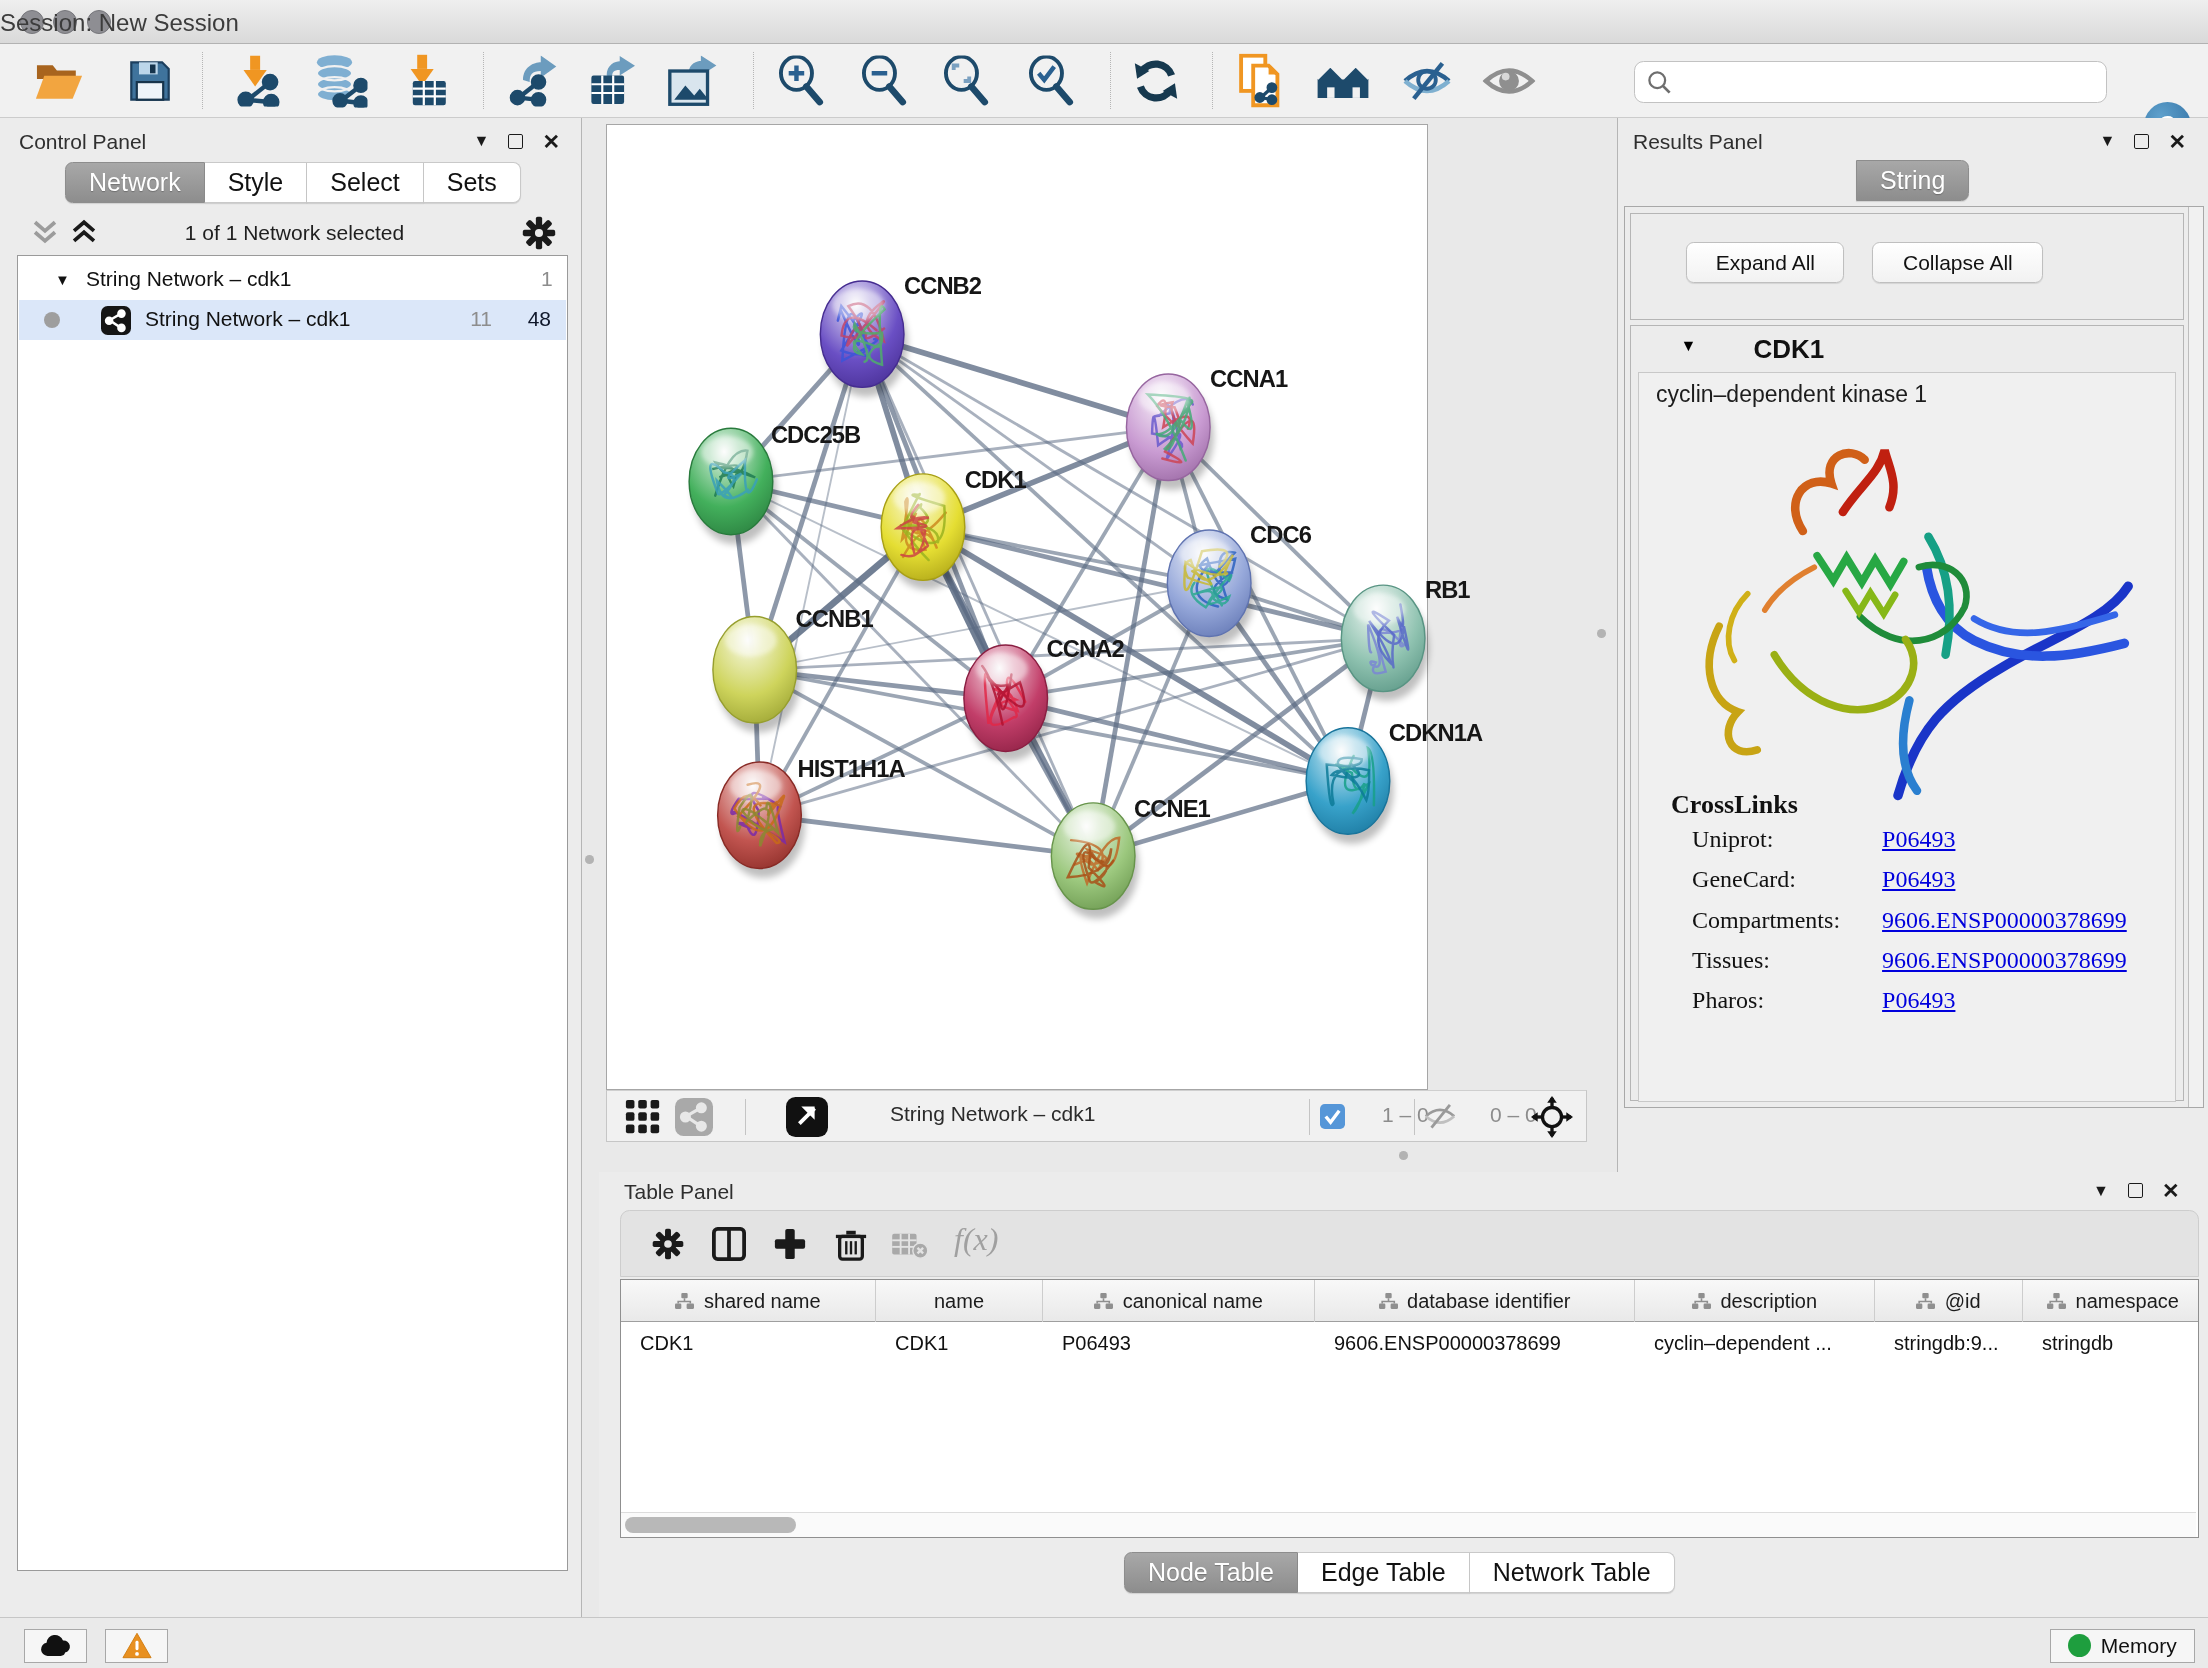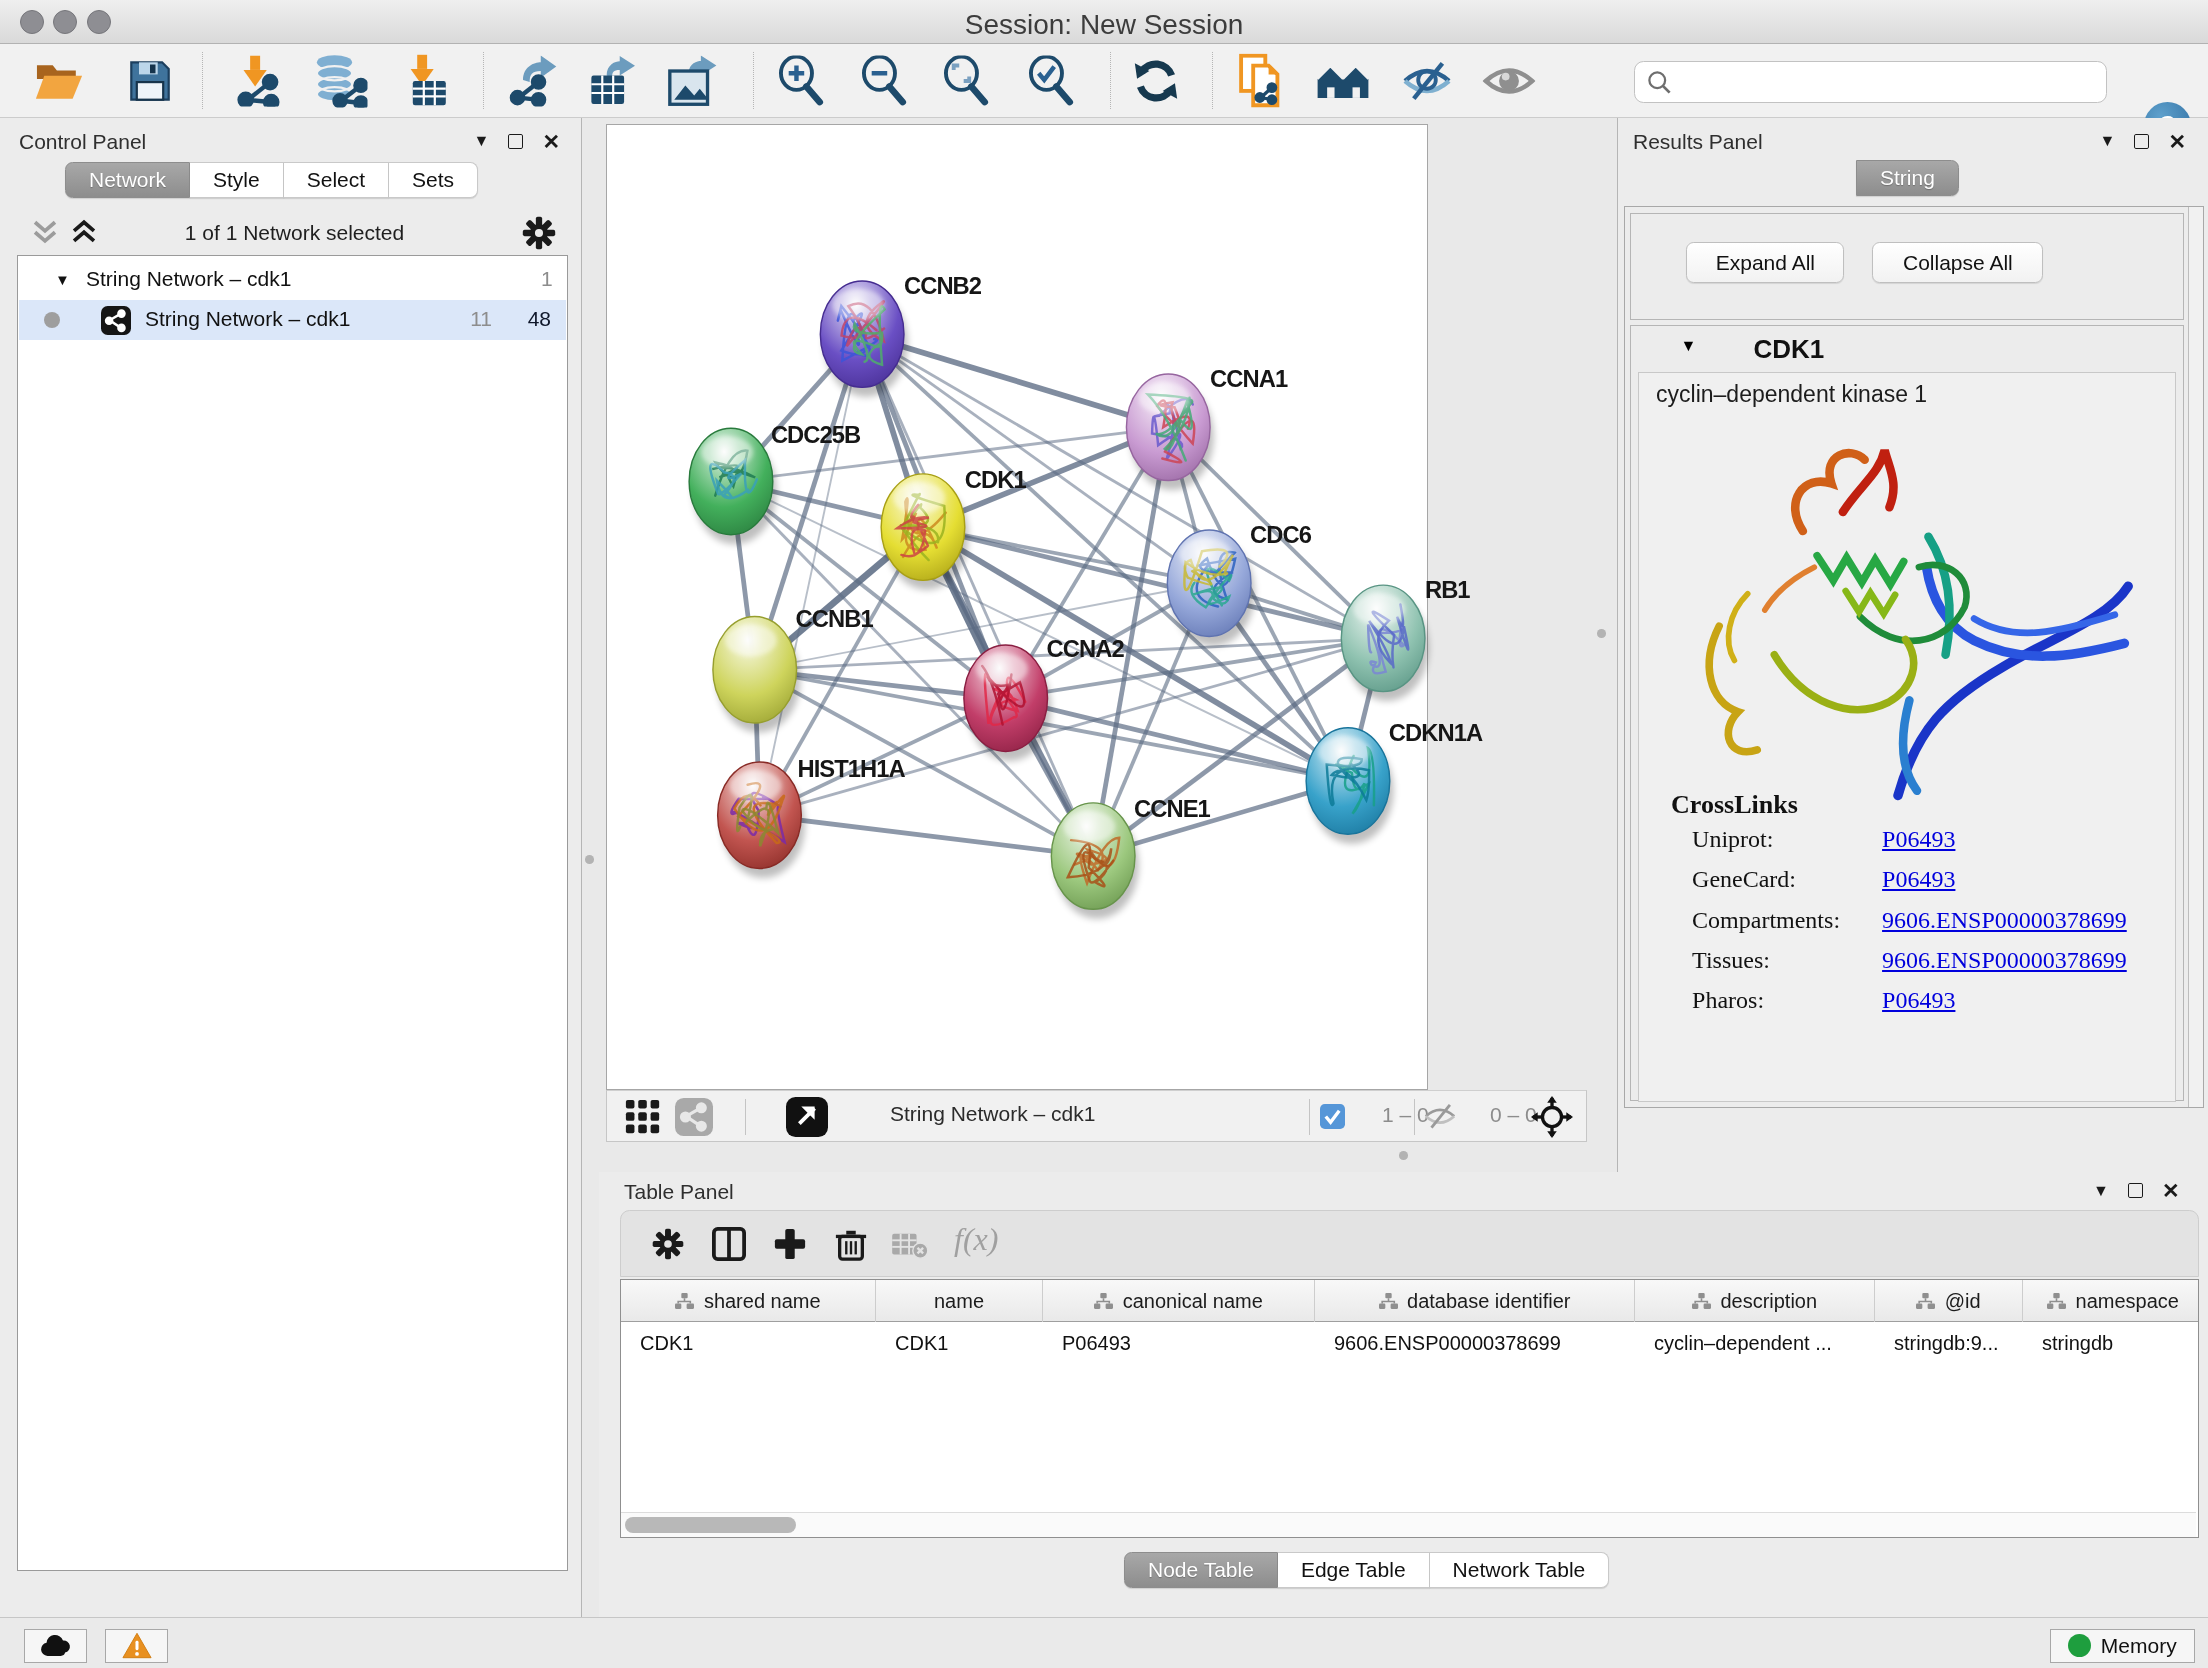--- a/index.html
+++ b/index.html
@@ -5,22 +5,22 @@
   * { margin:0; padding:0; box-sizing:border-box; }
   html,body { width:2208px; height:1668px; overflow:hidden; background:#e9e9e9;
               font-family:"Liberation Sans", sans-serif; }
   #app { position:absolute; inset:0; width:2208px; height:1668px; }
 
   
   .titlebar { position:absolute; left:0; top:0; width:2208px; height:44px;
     background:linear-gradient(#efefef,#d9d9d9); border-bottom:1px solid #b2b2b2; }
   .tl-dot { position:absolute; top:9.5px; width:24px; height:24px; border-radius:50%;
     background:#8e8e93; border:1px solid #76767b; }
-  .win-title { position:absolute; top:8.6px; width:100%; text-align:center;
-    font-size:28px; color:#3c3c3c; font-weight:500; }
+  .win-title { position:absolute; top:8.6px; width:100%; text-align:left;
+    font-size:24px; color:#3c3c3c; font-weight:500; }
 
   
   .toolbar { position:absolute; left:0; top:44px; width:2208px; height:74px;
     background:#f1f1f1; border-bottom:1px solid #cccccc; }
   .tbi { position:absolute; top:50%; transform:translate(-50%,-50%); display:flex;
     align-items:center; justify-content:center; }
   .tbsep { position:absolute; top:7.6px; height:57px; border-left:1.9px dotted #b5b5b5; }
   .searchbox { position:absolute; left:1634px; top:17px; width:473px; height:42px;
     background:#fff; border:1px solid #c2c2c2; border-radius:9.5px; display:flex; align-items:center; }
   .searchbox input { border:none; outline:none; flex:1; font-size:20px; margin-left:7.6px;
@@ -30,21 +30,21 @@
     font-size:28.5px; display:flex; align-items:center; justify-content:center; }
 
   
   .panel-title { font-size:21px; color:#2f2f2f; }
   .winctl { position:absolute; display:flex; gap:19px; align-items:center; }
   .wc-col { font-size:16px; color:#1a1a1a; }
   .wc-sq { width:15px; height:15px; border:1.9px solid #1a1a1a; border-radius:1.9px; }
   .wc-x { font-size:21px; font-weight:bold; color:#1a1a1a; line-height:15px; }
   .seg { display:flex; }
   .seg .tab { padding:4.8px 23px; background:#fff; border:1px solid #c9c9c9; border-left:none;
-    font-size:21px; color:#111; box-shadow:0 1px 1px rgba(0,0,0,.12); }
+    font-size:25px; color:#111; box-shadow:0 1px 1px rgba(0,0,0,.12); }
   .seg .tab:first-child { border-left:1px solid #c9c9c9; border-radius:7.6px 0 0 7.6px; }
   .seg .tab:last-child { border-radius:0 7.6px 7.6px 0; }
   .seg .tab.active { background:linear-gradient(#a8a8a8,#8d8d8d); color:#fff; border-color:#8d8d8d;
     text-shadow:0 1px 1px rgba(0,0,0,.25); }
   .btn { background:linear-gradient(#ffffff,#f2f2f2); border:1px solid #bfbfbf; border-radius:7.6px;
     font-size:21px; color:#111; padding:7.6px 25px; box-shadow:0 1px 1px rgba(0,0,0,.1); }
 
   
   .control-panel { position:absolute; left:0; top:118px; width:582px; height:1499px;
     background:#ececec; border-right:1px solid #b5b5b5; }

